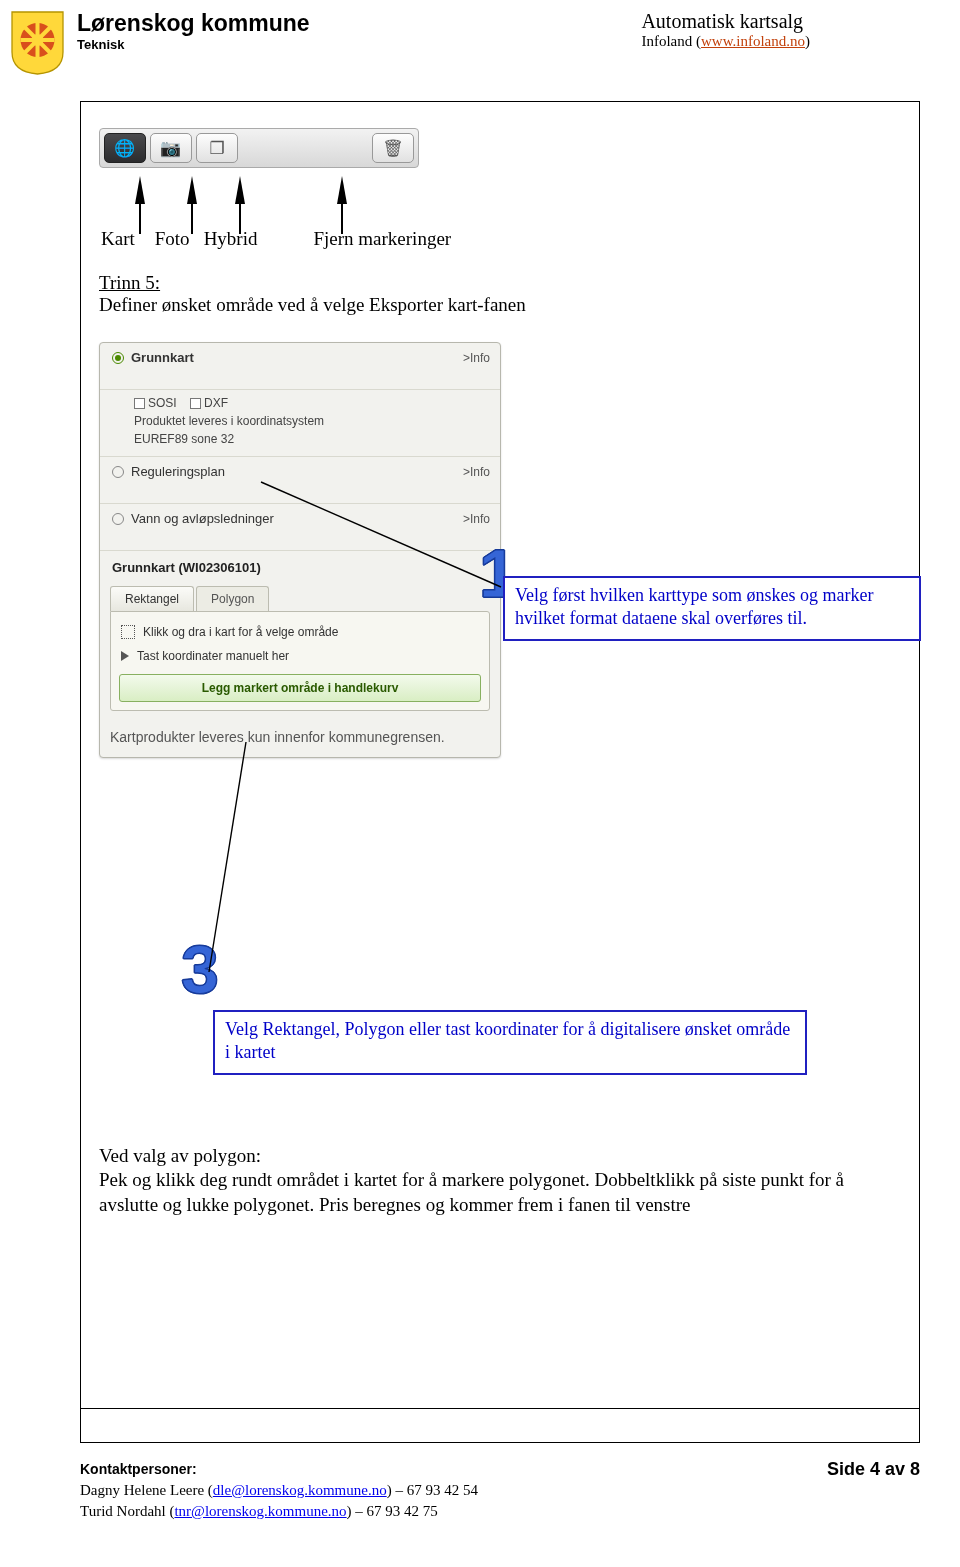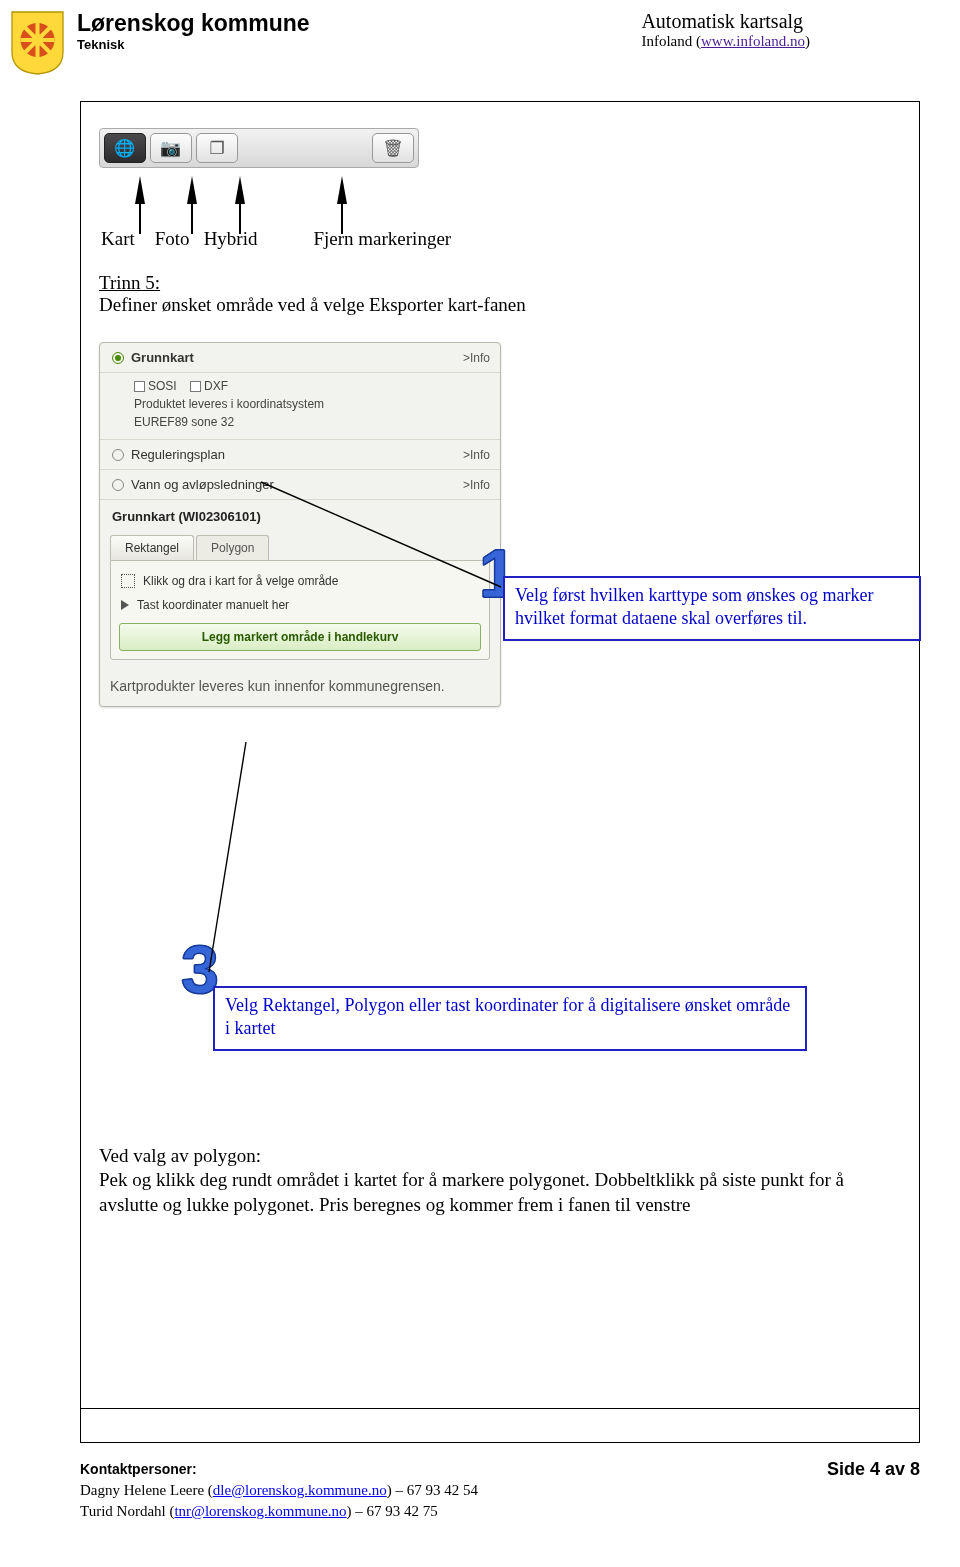--- a/index.html
+++ b/index.html
@@ -7,21 +7,21 @@
   
   .header { display: flex; align-items: flex-start; padding: 10px 20px 6px 10px; }
   .shield { width: 55px; height: 65px; position: relative; margin-right: 12px; }
   .shield svg { width: 100%; height: 100%; }
   .header-left { flex: 1; }
   .org-name { font-family: Arial, sans-serif; font-weight: bold; font-size: 23px; color: #000; }
   .org-sub { font-family: Arial, sans-serif; font-weight: bold; font-size: 13px; color: #000; }
   .header-right { text-align: left; margin-right: 130px; }
   .title-main { font-family: "Times New Roman", serif; font-size: 20px; color: #000; }
   .title-sub { font-family: "Times New Roman", serif; font-size: 15px; color: #000; }
-  .title-sub a { color: #4c1d95; text-decoration: underline; }
+  .title-sub a { color: #c2410c; text-decoration: underline; }
   
   .page-border { border: 1.5px solid #000; margin: 20px 40px 0 80px; }
   .content { padding: 0; min-height: 1340px; position: relative; }
   .hr-thin { border: none; border-top: 1.5px solid #000; margin: 0; }
   
   .section { padding: 14px 18px; }
   
   .tb-img { width: 320px; height: 40px; background: linear-gradient(#f2f2f2,#d8d8d8); border: 1px solid #aaa; border-radius: 4px; position: relative; display:flex; align-items:center; padding:0 4px; gap:4px;}
   .tb-btn { width:42px; height:30px; background: linear-gradient(#4a4a4d,#2c2c2e); border-radius:5px; border:1px solid #222; display:flex; align-items:center; justify-content:center;}
   .tb-btn.light { background: linear-gradient(#fdfdfd,#e1e1e1); border:1px solid #999;}
@@ -42,21 +42,21 @@
   .arrow-container .arrow-up:nth-child(3){ margin-left:38px;}
   .arrow-container .arrow-up:nth-child(4){ margin-left:92px;}
   
   .trinn { font-size:19px; margin-top:22px;}
   .trinn-h { font-weight:normal; text-decoration:underline;}
   
   
   .panel { width:402px; background:#f2f2ee; border:1px solid #b7b7ad; border-radius:4px; margin-top:26px; position:relative; font-family: Tahoma, Arial, sans-serif; font-size:13px; box-shadow:0 1px 2px rgba(0,0,0,0.15);}
   .panel-hdr { padding:7px 10px; border-bottom:1px solid #cfcfc5; font-size:15px; color:#333; }
   .panel-hdr::before{content:'▼'; font-size:10px; margin-right:6px; color:#555;}
-  .panel-item { padding:7px 10px 7px 12px; border-bottom:1px solid #d9d9cf; display:flex; align-items:center; justify-content:space-between;}
+  .panel-item { padding:7px 10px 24px 12px; border-bottom:1px solid #d9d9cf; display:flex; align-items:center; justify-content:space-between;}
   .panel-item .label { display:flex; align-items:center; gap:7px; color:#333;}
   .radio { width:12px; height:12px; border:1px solid #4a8a00; border-radius:50%; display:inline-flex; align-items:center; justify-content:center;}
   .radio.on::after{content:''; width:6px; height:6px; background:#4a8a00; border-radius:50%;}
   .radio.off { border-color:#888;}
   .info-link{ color:#555; font-size:12px;}
   .sub-block { padding:4px 10px 8px 34px; border-bottom:1px solid #d9d9cf; color:#444; font-size:12px; line-height:1.5;}
   .cb { display:inline-block; width:11px; height:11px; border:1px solid #777; background:#fff; margin-right:3px; vertical-align:middle;}
   .panel-bold { font-weight:bold; padding:9px 10px 9px 12px; color:#222;}
   .tabs-row { padding:0 10px; display:flex; margin-top:2px;}
   .tab { background:linear-gradient(#fbfbf8,#e7e7df); border:1px solid #bcbcb0; border-bottom:none; padding:5px 14px; font-size:12px; color:#333; border-radius:3px 3px 0 0; margin-right:2px;}
@@ -64,21 +64,21 @@
   .panel-body { margin:0 10px 10px 10px; border:1px solid #bcbcb0; background:#f7f7f1; padding:8px; border-radius:0 3px 3px 3px;}
   .body-row{ display:flex; align-items:center; gap:8px; padding:5px 2px; color:#333; font-size:12px;}
   .sq-icon{width:14px;height:14px;border:1px dotted #555; display:inline-block;}
   .tri-icon{width:0;height:0;border-top:5px solid transparent;border-bottom:5px solid transparent;border-left:8px solid #555;display:inline-block;}
   .green-btn{ background:linear-gradient(#f3faec,#d9eec4); border:1px solid #88b060; border-radius:3px; padding:6px 10px; font-weight:bold; color:#2a5a00; font-size:12px; text-align:center; margin-top:6px;}
   .panel-foot{ padding:8px 10px 12px 10px; color:#555; font-size:14px;}
   
   
   .callout { position:absolute; border:2px solid #2020c0; background:#fff; padding:6px 10px 10px 10px; font-size:18px; color:#0000c8; font-family:"Times New Roman",serif; line-height:1.25;}
   .callout-1 { left:422px; top:474px; width:418px;}
-  .callout-3 { left:132px; top:884px; width:594px;}
+  .callout-3 { left:132px; top:908px; width:594px;}
   .big-num { position:absolute; font-family: Arial, sans-serif; font-weight:900; color:#3565d6; font-size:68px; -webkit-text-stroke: 1px #163a99; text-shadow: 1px 0 #163a99, -1px 0 #163a99, 0 1px #163a99, 0 -1px #163a99;}
   .num-1{ left:398px; top:432px;}
   .num-3{ left:100px; top:828px;}
   
   .line-svg{ position:absolute; pointer-events:none; }
   
   .bottom-text{ position:absolute; left:18px; top:1042px; width:800px; font-size:19px; line-height:1.28;}
   
   .footer{ margin:16px 40px 0 80px; display:flex; justify-content:space-between; font-size:15px;}
   .footer .left{ line-height:1.4;}

